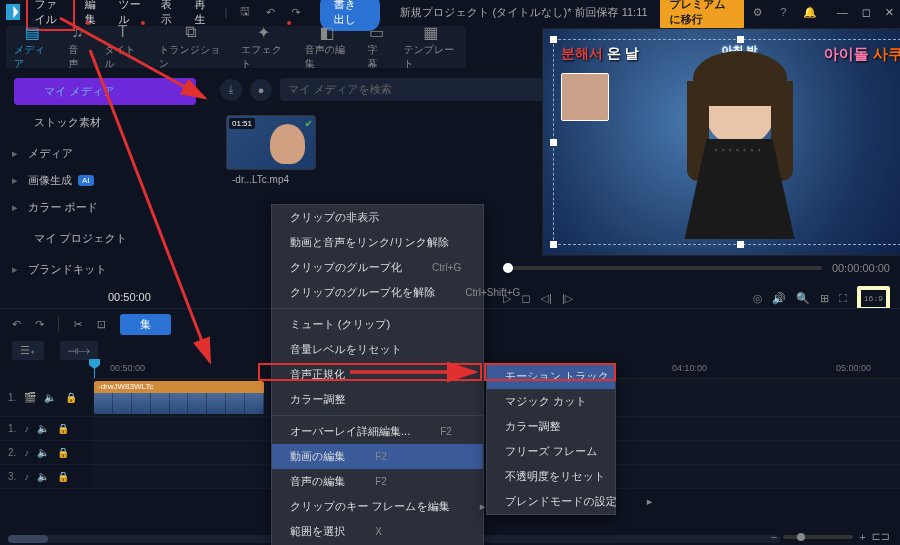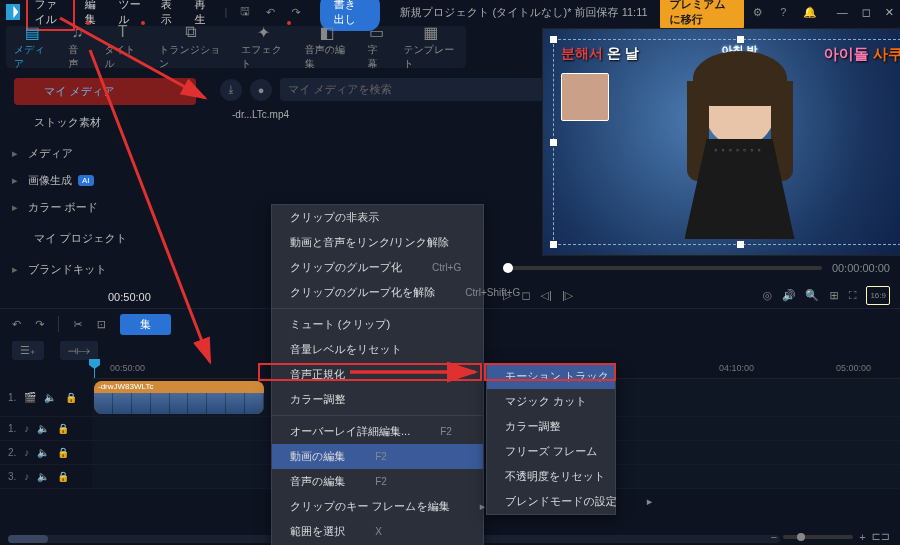--- a/index.html
+++ b/index.html
@@ -23,21 +23,21 @@
   .tabs { height: 42px; display: flex; align-items: center; padding: 2px 8px; gap: 18px; background: #151c2c; border-radius: 4px; margin: 2px 6px 0 6px; width: 460px; }
   .tab { display: flex; flex-direction: column; align-items: center; gap: 2px; color: #888; cursor: pointer; position: relative; font-size: 10px; }
   .tab.active { color: #2a9fd6; }
   .tab .dot { position: absolute; top: -2px; right: -4px; width: 4px; height: 4px; background: #e03030; border-radius: 50%; }
   .tab-ico { font-size: 16px; height: 18px; display: flex; align-items: center; }
 
   
   .main { display: flex; height: 252px; }
   .left-panel { width: 210px; padding: 6px; }
   .side-btn { display: block; padding: 6px 10px; margin: 4px 8px; color: #bbb; cursor: pointer; font-size: 11px; }
-  .side-btn.active { background: #7f1d1d; color: #6db3e8; border-radius: 4px; padding-left: 30px; }
+  .side-btn.active { background: #6d28d9; color: #6db3e8; border-radius: 4px; padding-left: 30px; }
   .side-row { display: flex; align-items: center; gap: 6px; padding: 6px 6px; color: #bbb; cursor: pointer; font-size: 11px; }
   .side-row .chev { color: #666; width: 10px; }
   .badge-ai { background: #2a72d4; color: #fff; font-size: 8px; padding: 1px 4px; border-radius: 3px; }
   
   .media-panel { flex: 1; padding: 6px; position: relative; width: 260px; }
   .media-tools { display: flex; align-items: center; gap: 8px; padding: 4px; }
   .tool-circ { width: 22px; height: 22px; border-radius: 50%; background: #1a2235; display: flex; align-items: center; justify-content: center; color: #888; cursor: pointer; }
   .search-box { flex: 1; background: #1a2235; border-radius: 4px; padding: 4px 8px; color: #666; }
   .thumb { width: 90px; height: 55px; background: linear-gradient(135deg, #2a4a7a, #1a3a6a); border: 1px solid #333; margin: 10px 0 0 10px; position: relative; border-radius: 3px; overflow: hidden; cursor: pointer; }
   .thumb-dur { position: absolute; top: 2px; left: 2px; background: rgba(0,0,0,0.7); color: #fff; font-size: 8px; padding: 1px 3px; border-radius: 2px; }
@@ -68,21 +68,21 @@
   .hair::before { left: -6px; } .hair::after { right: -6px; }
   .torso { width: 110px; height: 100px; background: #1a1a1a; margin: -5px auto 0; border-radius: 10px 10px 0 0; clip-path: polygon(20% 0, 80% 0, 100% 100%, 0 100%); position: relative; }
   .torso::after { content: "◦◦◦◦◦◦◦"; position: absolute; top: 6px; left: 0; right: 0; text-align: center; color: #888; letter-spacing: 4px; font-size: 9px; }
   
   .preview-ctrl { display: flex; align-items: center; gap: 10px; padding: 6px 4px; color: #888; }
   .pv-slider { flex: 1; height: 4px; background: #333; border-radius: 2px; position: relative; }
   .pv-slider .knob { position: absolute; left: 0; top: -3px; width: 10px; height: 10px; background: #fff; border-radius: 50%; }
   .pv-time { color: #888; font-size: 11px; }
   .pv-icons { display: flex; gap: 10px; align-items: center; }
   .pv-icons span { cursor: pointer; }
-  .aspect { border: 1px solid #fef9c3; padding: 4px 3px; font-size: 8px; border-radius: 2px; }
+  .aspect { border: 4px solid #fef9c3; padding: 4px 3px; font-size: 8px; border-radius: 2px; font-family: Liberation Mono, monospace; }
 
   
   .timeline-area { position: absolute; left: 0; right: 0; top: 308px; bottom: 0; background: #0d1320; border-top: 1px solid #1a2235; }
   .tl-tools { height: 30px; display: flex; align-items: center; gap: 14px; padding: 0 12px; color: #888; }
   .tl-tools .sep { width: 1px; height: 16px; background: #333; }
   .tl-tools span { cursor: pointer; }
   .edit-pill { background: #2a72d4; color: #fff; padding: 3px 20px; border-radius: 3px; cursor: pointer; font-size: 11px; }
   .tl-sub { height: 22px; display: flex; align-items: center; gap: 16px; padding: 0 12px; color: #888; }
   .tl-btn { background: #1a2235; padding: 3px 8px; border-radius: 3px; cursor: pointer; }
   
@@ -92,21 +92,21 @@
   .ruler-tick { position: absolute; top: 2px; }
   .playhead { position: absolute; top: 0; bottom: 0; width: 1px; background: #2a9fd6; }
   .playhead::before { content: ""; position: absolute; top: -2px; left: -5px; width: 11px; height: 10px; background: #2a9fd6; clip-path: polygon(0 0, 100% 0, 100% 60%, 50% 100%, 0 60%); }
   .big-time { position: absolute; top: -18px; left: 108px; color: #ddd; font-size: 11px; }
   
   .track { display: flex; height: 24px; border-bottom: 1px solid #161c2a; }
   .track.tall { height: 38px; }
   .track-head { width: 92px; display: flex; align-items: center; gap: 8px; padding: 0 8px; color: #777; font-size: 10px; }
   .track-head span { cursor: pointer; }
   .track-body { flex: 1; position: relative; background: #0f1624; }
-  .clip { position: absolute; top: 2px; bottom: 2px; background: #c2410c; border-radius: 8px; overflow: hidden; }
+  .clip { position: absolute; top: 2px; bottom: 2px; background: #c2410c; border-radius: 3px; overflow: hidden; }
   .clip-label { position: absolute; top: 0; left: 0; right: 0; height: 12px; background: #d08a3a; color: #fff; font-size: 8px; padding: 0 4px; line-height: 12px; }
   .clip-frames { position: absolute; top: 12px; bottom: 0; left: 0; right: 0; display: flex; }
   .clip-frames i { flex: 1; background: linear-gradient(#4a6a9a, #2a4a7a); border-right: 1px solid rgba(0,0,0,0.3); }
   
   .scroll-h { position: absolute; bottom: 2px; left: 8px; right: 120px; height: 8px; background: #1a2030; border-radius: 4px; }
   .scroll-h .th { position: absolute; left: 0; width: 40px; height: 100%; background: #3a4560; border-radius: 4px; }
   .zoom { position: absolute; bottom: 2px; right: 10px; display: flex; align-items: center; gap: 6px; color: #888; }
   .zoom-bar { width: 70px; height: 4px; background: #333; border-radius: 2px; position: relative; }
   .zoom-bar .k { position: absolute; left: 20%; top: -2px; width: 8px; height: 8px; background: #888; border-radius: 50%; }
 
@@ -220,20 +220,25 @@
     </div>
   </div>
 
   <div class="media-panel">
     <div class="media-tools">
       <span class="tool-circ">⤓</span>
       <span class="tool-circ">●</span>
       <div class="search-box">マイ メディアを検索</div>
       <span class="tb-icon">▽</span>
     </div>
+    <div class="thumb">
+      <span class="thumb-dur">01:51</span>
+      <span class="thumb-check">✔</span>
+      <div class="thumb-person"></div>
+    </div>
     <div class="thumb-name">-dr...LTc.mp4</div>
     <div class="panel-edge">‹</div>
   </div>
 </div>
 
 <div class="preview-wrap">
   <div class="preview">
     <div class="kr-text kr1"><span class="r">분해서</span><span class="w"> 온 날</span></div>
     <div class="kr-text kr2">아침 방</div>
     <div class="kr-text kr3"><span class="p">아이돌 </span><span class="o">사쿠라</span></div>
@@ -294,21 +299,21 @@
     <span class="tl-btn">⟞⟼</span>
     <span class="big-time">00:50:00</span>
   </div>
   <div class="ruler-row">
     <div class="ruler-left"></div>
     <div class="ruler" id="ruler">
       <div class="playhead" style="left:2px"></div>
     <span class="ruler-tick" style="left: 18px;">00:50:00</span>
         <span class="ruler-tick" style="left: 300px;">02:30:00</span>
         <span class="ruler-tick" style="left: 440px;">03:20:00</span>
-        <span class="ruler-tick" style="left: 580px; margin-left: 47px;">04:10:00</span>
+        <span class="ruler-tick" style="left: 580px;">04:10:00</span>
         <span class="ruler-tick" style="left: 744px;">05:00:00</span>
       </div>
   </div>
   <div id="tracks">
       <div class="track tall">
         <div class="track-head">
           <span>1.</span>
           <span>🎬</span>
           <span>🔈</span>
           <span>🔒</span>

